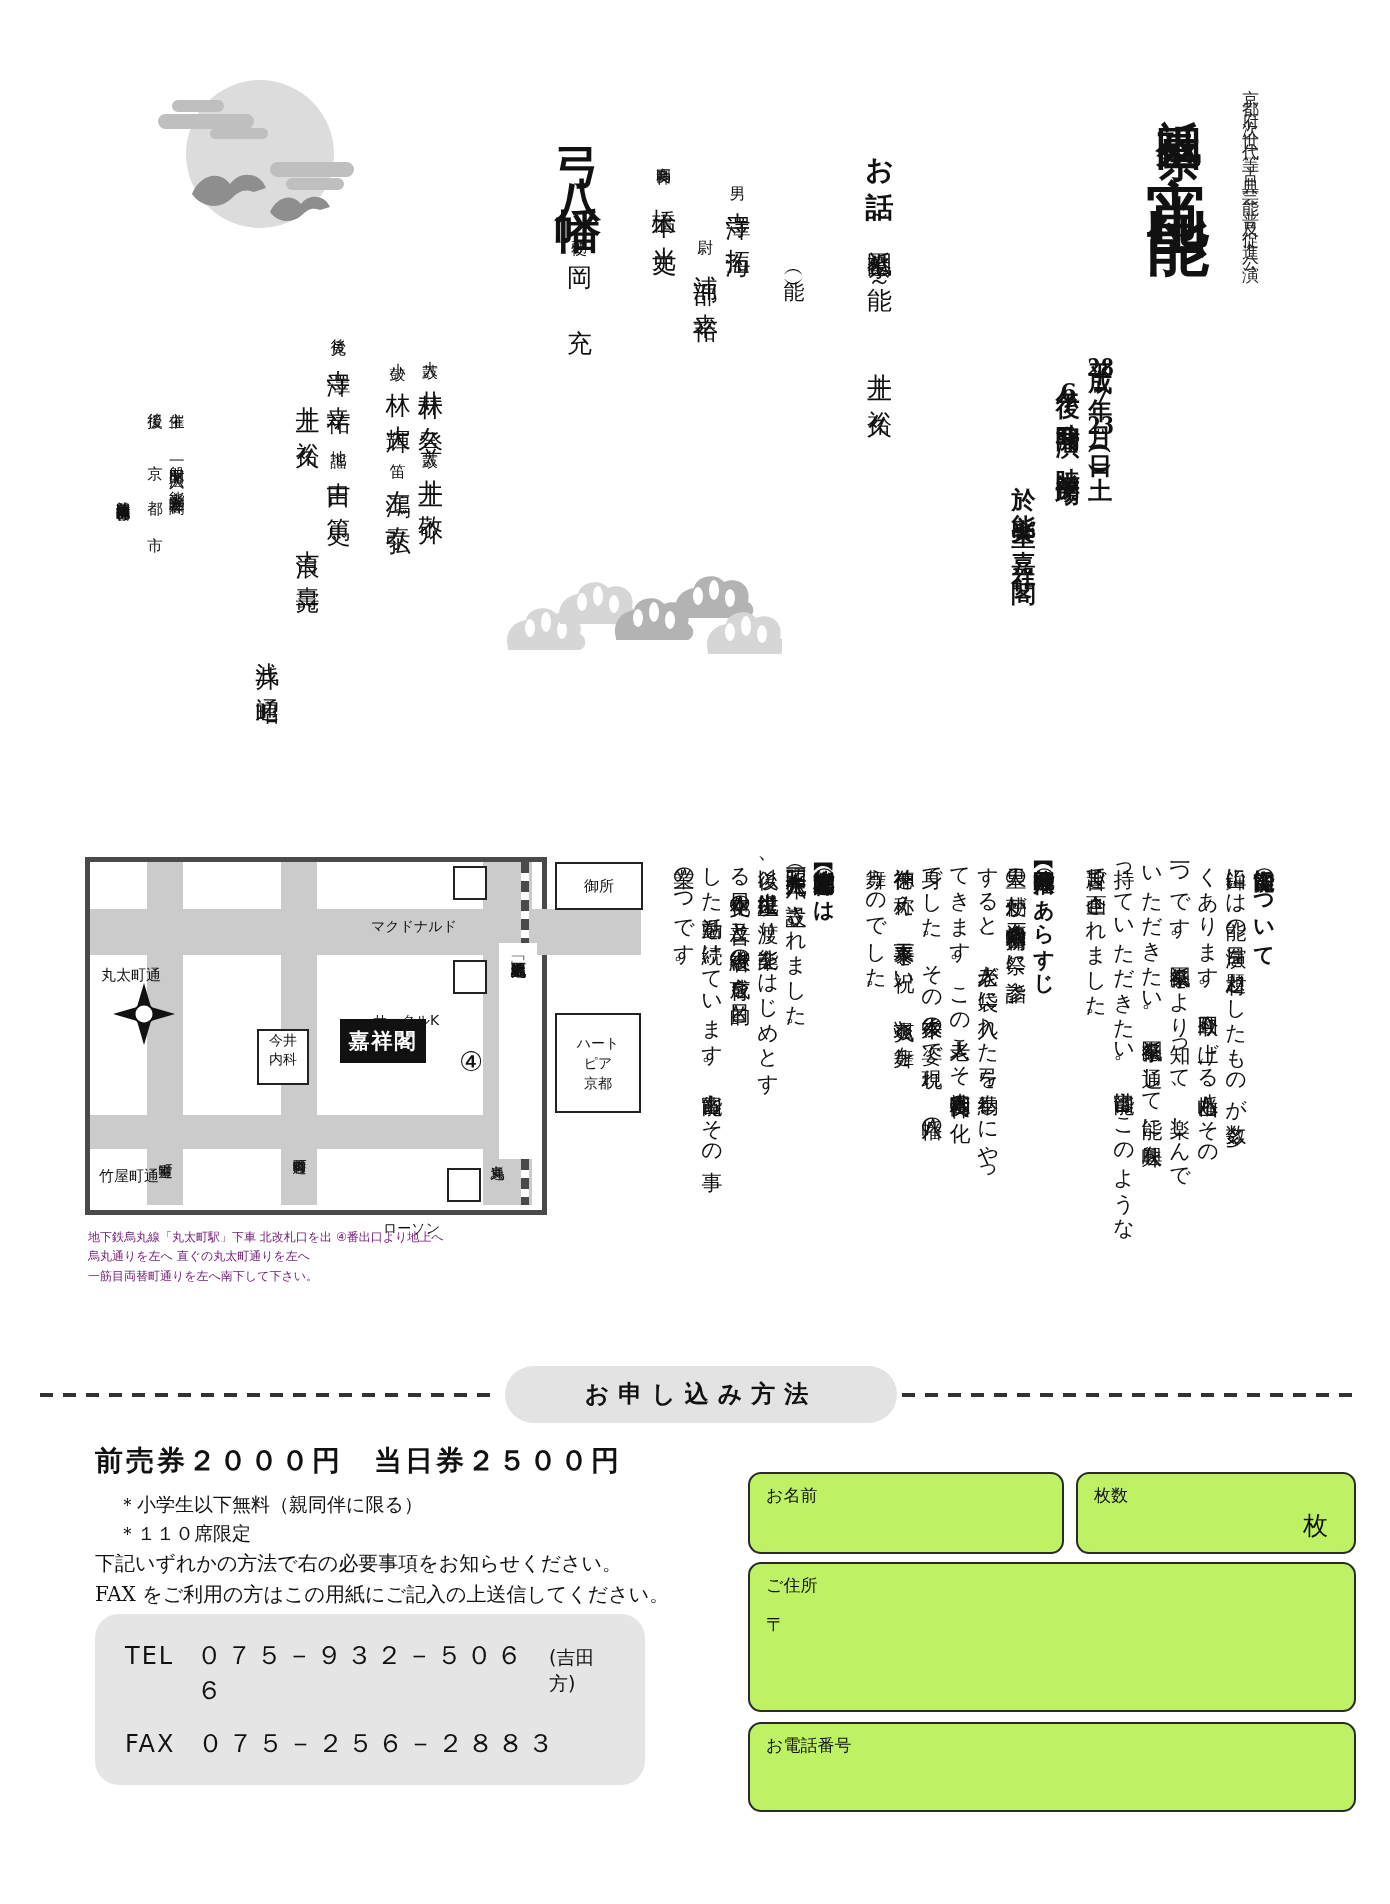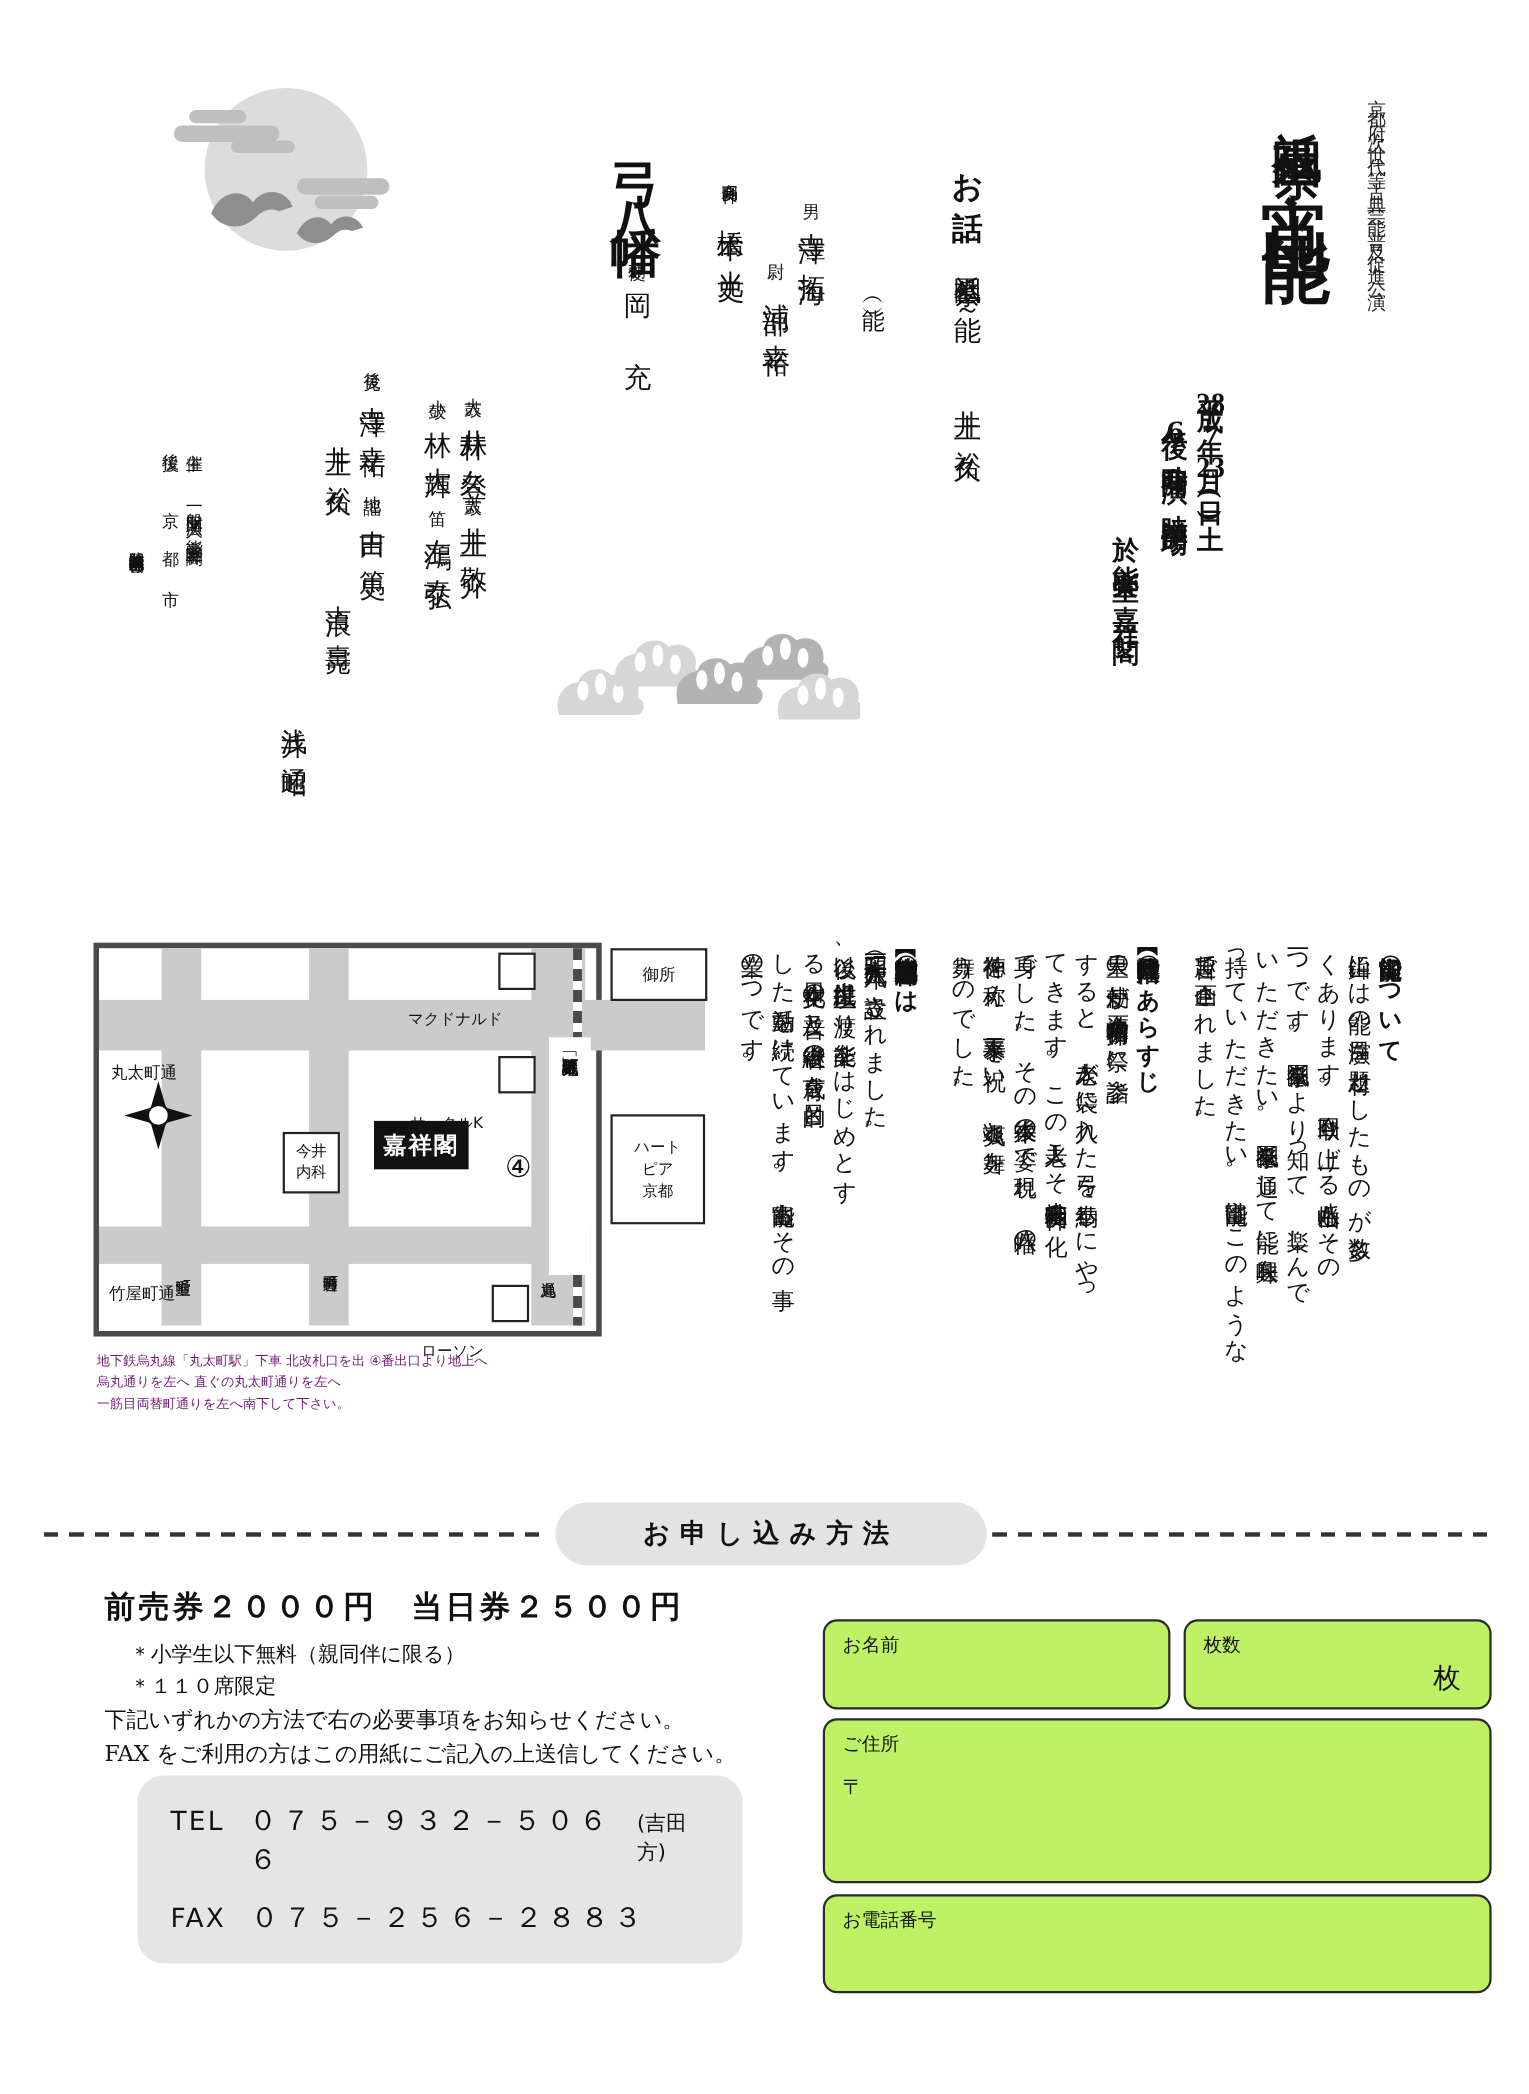--- a/index.html
+++ b/index.html
@@ -234,21 +234,21 @@
 京都</span></div>
 
   <div class="maplabel" style="left:286px;top:16px;font-size:14px;">マクドナルド</div>
   <div class="bldg" style="left:368px;top:9px;width:30px;height:30px;"></div>
   <div class="maplabel" style="left:288px;top:110px;font-size:14px;">サークルK</div>
   <div class="bldg" style="left:368px;top:103px;width:30px;height:30px;"></div>
   <div class="maplabel" style="left:374px;top:144px;font-size:27px;">④</div>
   <div style="position:absolute;left:255px;top:162px;width:86px;height:44px;background:#111;color:#fff;display:flex;align-items:center;justify-content:center;font-size:21px;font-weight:700;letter-spacing:2px;">
       <span>嘉祥閣</span>
     </div>
-  <div class="bldg" style="left:172px;top:172px;width:48px;height:52px;display:flex;align-items:center;justify-content:center;text-align:center;font-size:14px;line-height:1.35;white-space:pre-line;"><span>今井
+  <div class="bldg" style="left:172px;top:172px;width:48px;height:52px;display:flex;align-items:flex-start;justify-content:center;text-align:center;font-size:14px;line-height:1.35;white-space:pre-line;"><span>今井
 内科</span></div>
   <div class="maplabel" style="left:298px;top:318px;font-size:14px;">ローソン</div>
   <div class="bldg" style="left:362px;top:311px;width:30px;height:30px;"></div>
 
   <div class="maplabel" style="left:16px;top:64px;">丸太町通</div>
   <div class="maplabel" style="left:14px;top:265px;">竹屋町通</div>
   <div class="mapvlabel" style="left:72px;top:296px;">室町通</div>
   <div class="mapvlabel" style="left:206px;top:292px;">両替町通</div>
   <div class="mapvlabel" style="left:404px;top:298px;">烏丸通</div>
 
@@ -266,21 +266,21 @@
 <div class="abs dashline" style="left:40px;top:1393px;width:460px;"></div>
 <div class="abs pill sans" style="left:505px;top:1366px;width:392px;height:57px;">お申し込み方法</div>
 <div class="abs dashline" style="left:902px;top:1393px;width:458px;"></div>
 
 <div class="abs price" style="left:95px;top:1442px;">前売券２０００円　当日券２５００円</div>
 <div class="abs notes" style="left:118px;top:1490px;">＊小学生以下無料（親同伴に限る）
 ＊１１０席限定</div>
 <div class="abs instr" style="left:95px;top:1548px;">下記いずれかの方法で右の必要事項をお知らせください。
 FAX をご利用の方はこの用紙にご記入の上送信してください。</div>
 
-<div class="abs contact" style="left:95px;top:1614px;width:490px;margin-left:30px;">
+<div class="abs contact" style="left:95px;top:1614px;width:490px;">
   <div class="crow">
     <span class="clabel">TEL</span>
     <span class="cnum">０７５－９３２－５０６６</span>
     <span class="cnote">(吉田方)</span>
   </div>
   <div class="crow">
     <span class="clabel">FAX</span>
     <span class="cnum">０７５－２５６－２８８３</span>
   </div>
 </div>

